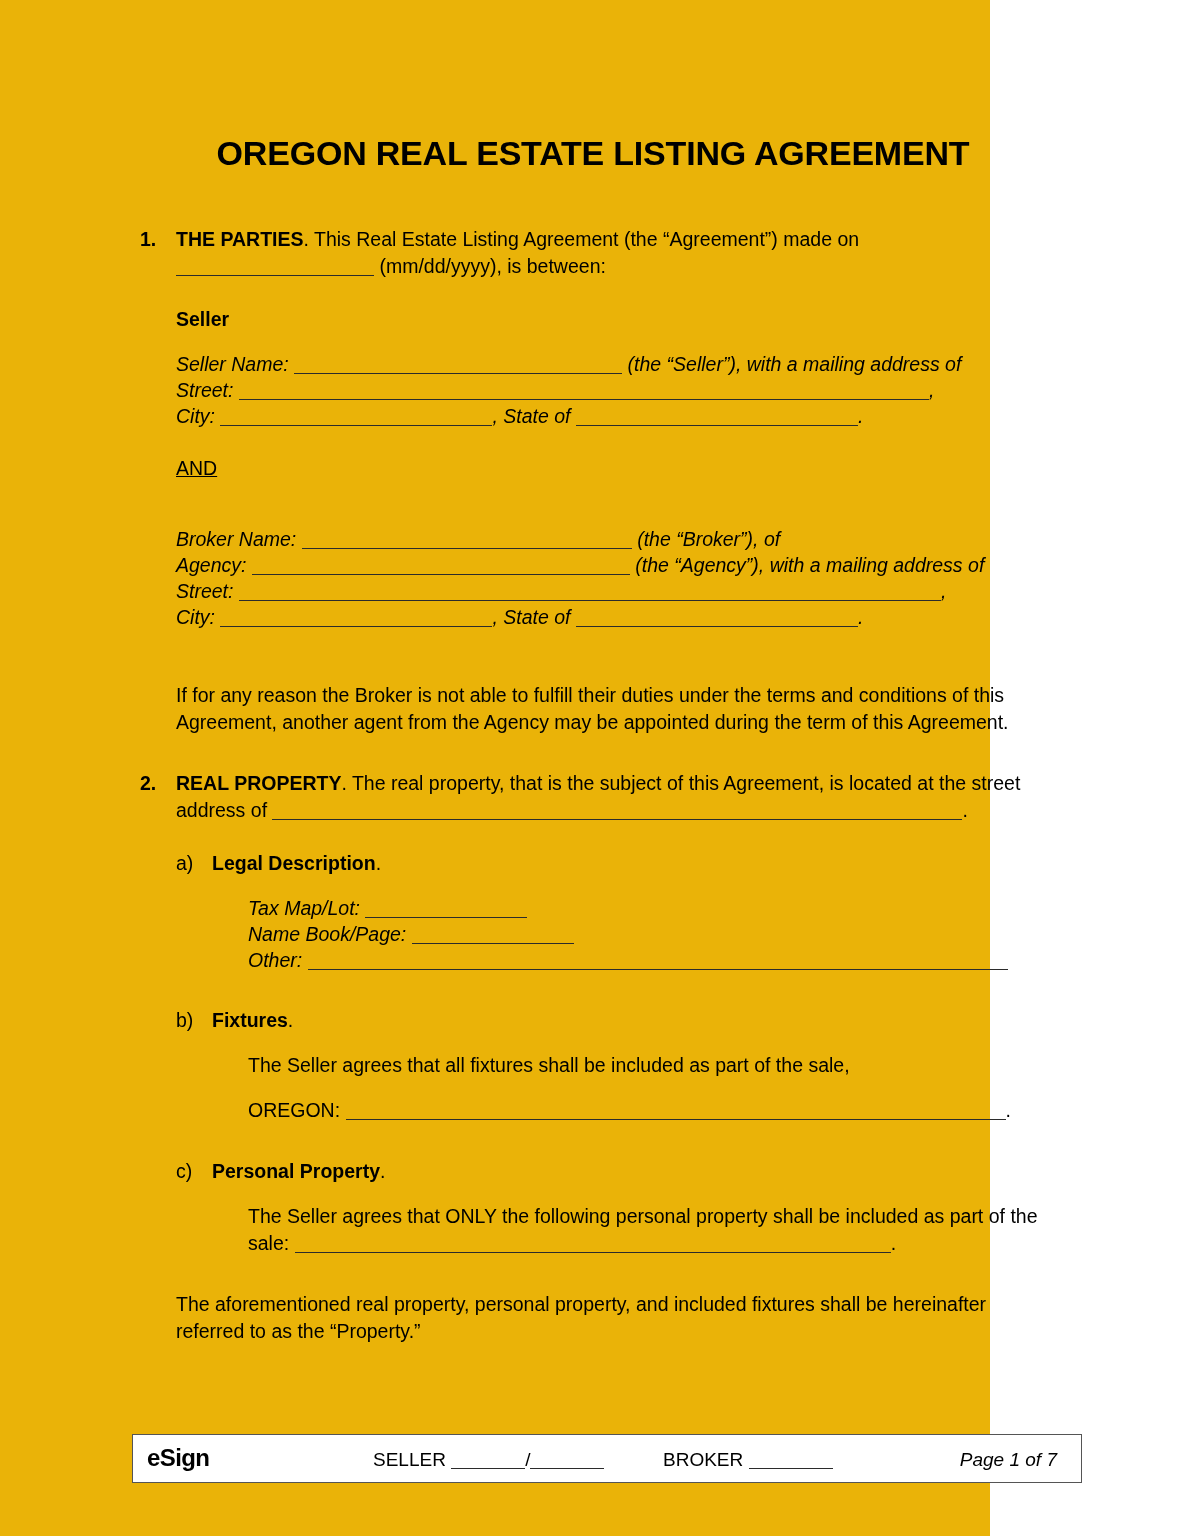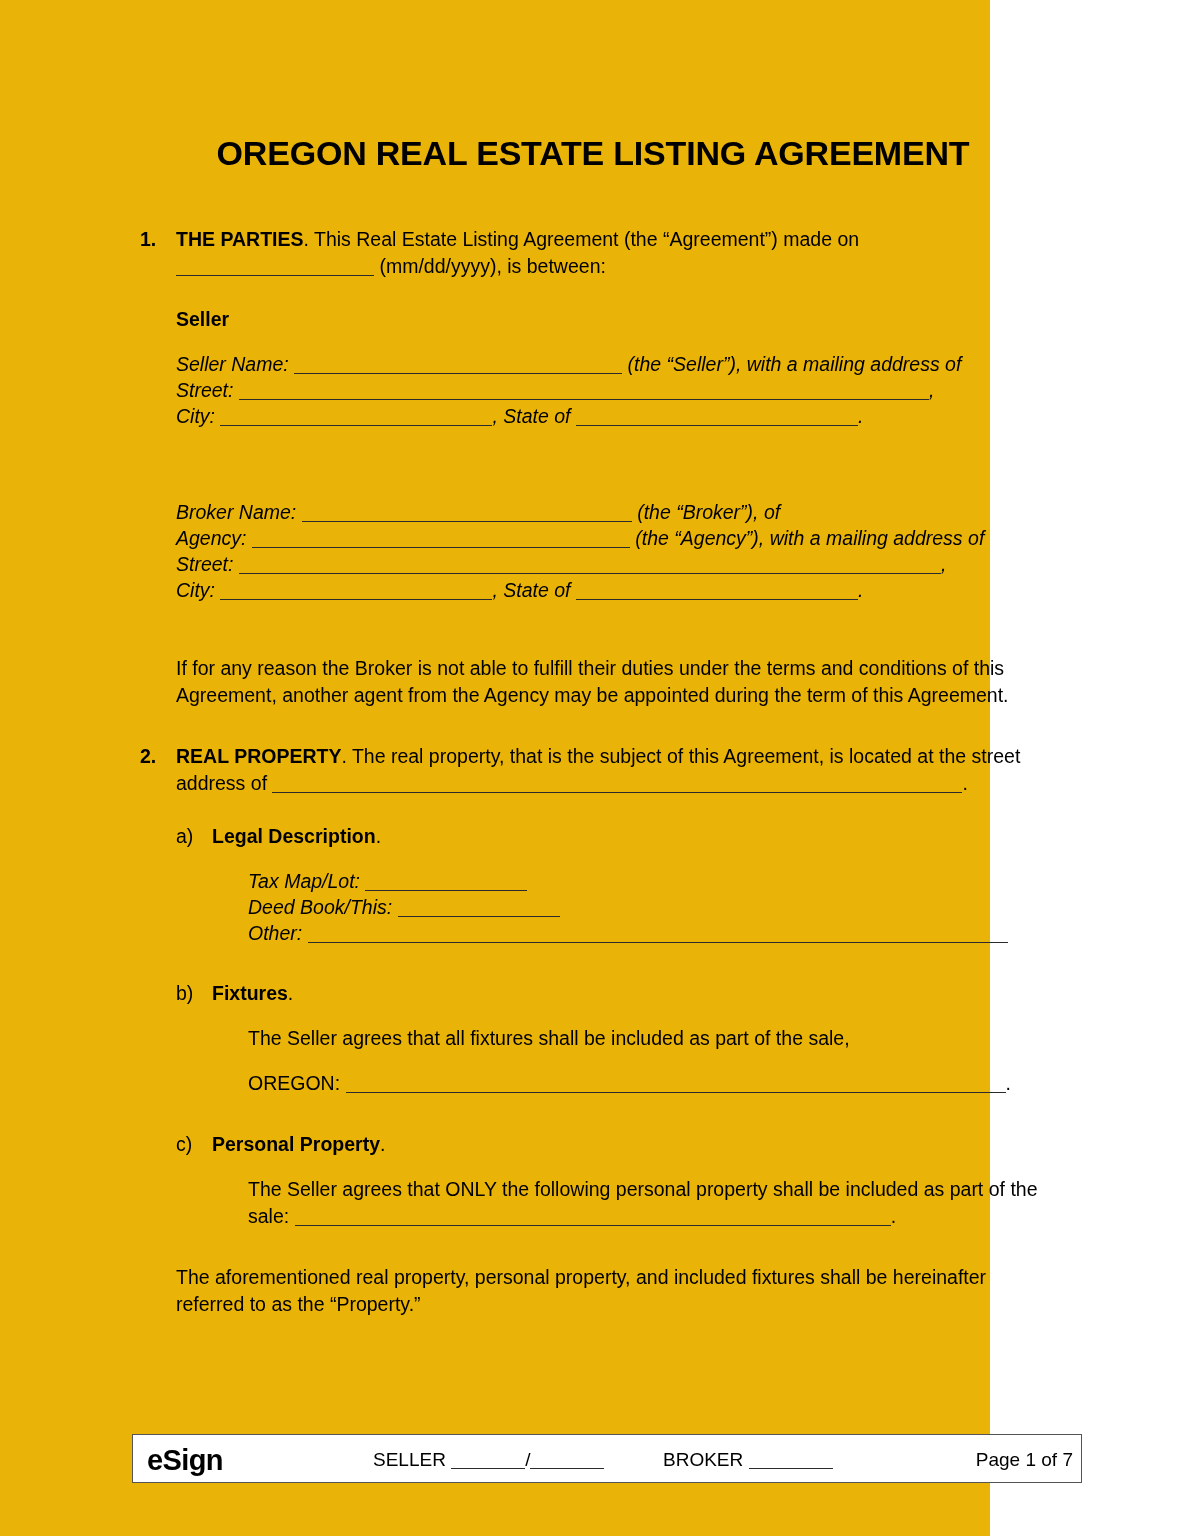--- a/index.html
+++ b/index.html
@@ -124,41 +124,42 @@
   }
   .footer-inner {
     position: relative;
     width: 100%;
     height: 100%;
   }
   .esign-logo {
     position: absolute;
     left: 14px;
     top: 9px;
-    font-size: 29px;
+    font-size: 24px;
     font-weight: bold;
     letter-spacing: -0.6px;
   }
   .footer-seller {
     position: absolute;
     left: 240px;
     top: 14px;
     font-size: 19px;
   }
   .footer-broker {
     position: absolute;
     left: 530px;
     top: 14px;
     font-size: 19px;
   }
   .footer-page {
     position: absolute;
-    right: 8px;
+    right: 24px;
     top: 14px;
     font-size: 19px;
+    font-style: italic;
   }
   .fbl {
     display: inline-block;
     border-bottom: 1.5px solid #2b2b2b;
     height: 15px;
     vertical-align: -3px;
   }
   .fbl-a { width: 74px; }
   .fbl-b { width: 74px; }
   .fbl-c { width: 84px; }
@@ -193,20 +194,23 @@
         <span>Street:</span>
         <span class="bl bl-street"></span><span>,</span><br>
         <span>City:</span>
         <span class="bl bl-city"></span><span>, State of</span>
         <span class="bl bl-state"></span><span>.</span>
       </div>
     </div>
 
     <div class="spacer-md"></div>
 
+    <div class="indent-1">
+      <span class="underline-text">AND</span>
+    </div>
 
     <div class="spacer-md"></div>
 
     <div class="indent-1">
       <div class="spacer-sm"></div>
       <div class="tight">
         <span>Broker Name:</span>
         <span class="bl bl-broker"></span>
         <span>(the “Broker”), of</span><br>
         <span>Agency:</span>
@@ -241,21 +245,21 @@
 
     <div class="indent-1">
       <div class="subclause">
         <span class="lt">a)</span>
         <div>
           <span class="b">Legal Description</span><span>.</span>
           <div class="spacer-sm"></div>
           <div class="sub-indent tight">
             <span>Tax Map/Lot:</span>
             <span class="bl bl-tax"></span><br>
-            <span>Deed Book/This:</span>
+            <span>Name Book/Page:</span>
             <span class="bl bl-deed"></span><br>
             <span>Other:</span>
             <span class="bl bl-other"></span>
           </div>
         </div>
       </div>
     </div>
 
     <div class="spacer-lg"></div>
 

